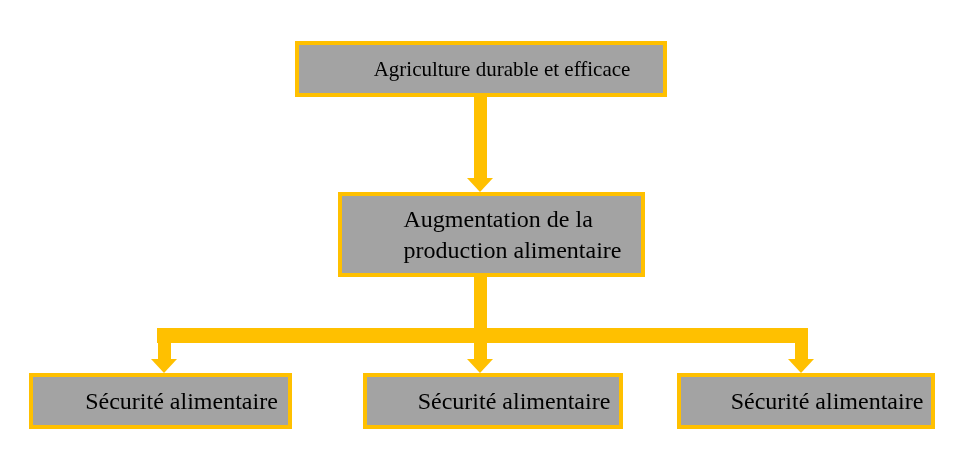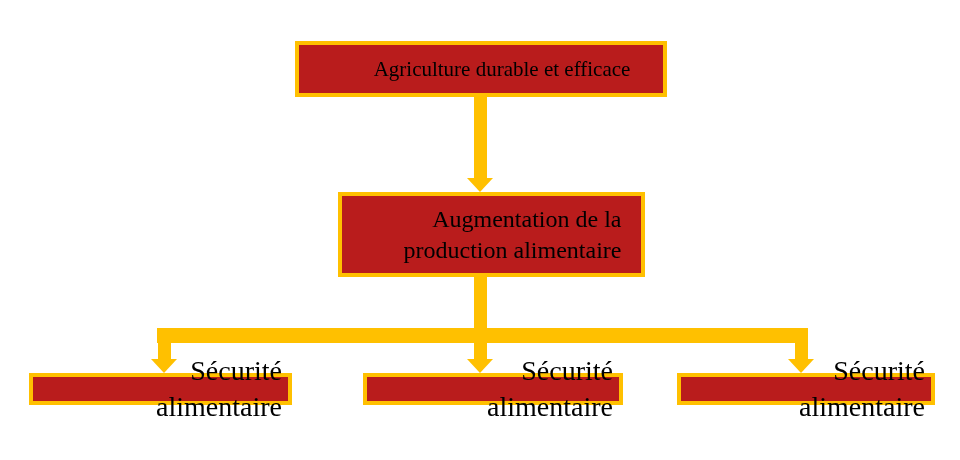--- a/index.html
+++ b/index.html
@@ -13,26 +13,26 @@
     width: 960px;
     height: 460px;
     background: #ffffff;
     overflow: hidden;
     font-family: "Liberation Serif", "DejaVu Serif", serif;
   }
 
   .node {
     position: absolute;
     box-sizing: border-box;
-    background: #b91c1c;
+    background: #a3a3a3;
     border: 4px solid #FFC000;
     display: flex;
     align-items: center;
     justify-content: center;
-    text-align: right;
+    text-align: left;
     color: #000000;
     line-height: 1.28;
     z-index: 3;
     padding-left: 42px;
   }
 
   .node-label {
     display: block;
     padding: 0 6px;
     white-space: pre-line;
@@ -49,22 +49,22 @@
   #node-production {
     left: 338px;
     top: 192px;
     width: 307px;
     height: 85px;
     font-size: 24px;
   }
 
   .node-leaf {
     top: 373px;
-    height: 32px;
-    font-size: 28px;
+    height: 56px;
+    font-size: 24px;
   }
   #node-leaf-0 { left: 29px;  width: 263px; }
   #node-leaf-1 { left: 363px; width: 260px; }
   #node-leaf-2 { left: 677px; width: 258px; }
 
   
   .conn {
     position: absolute;
     background: #FFC000;
     z-index: 1;

